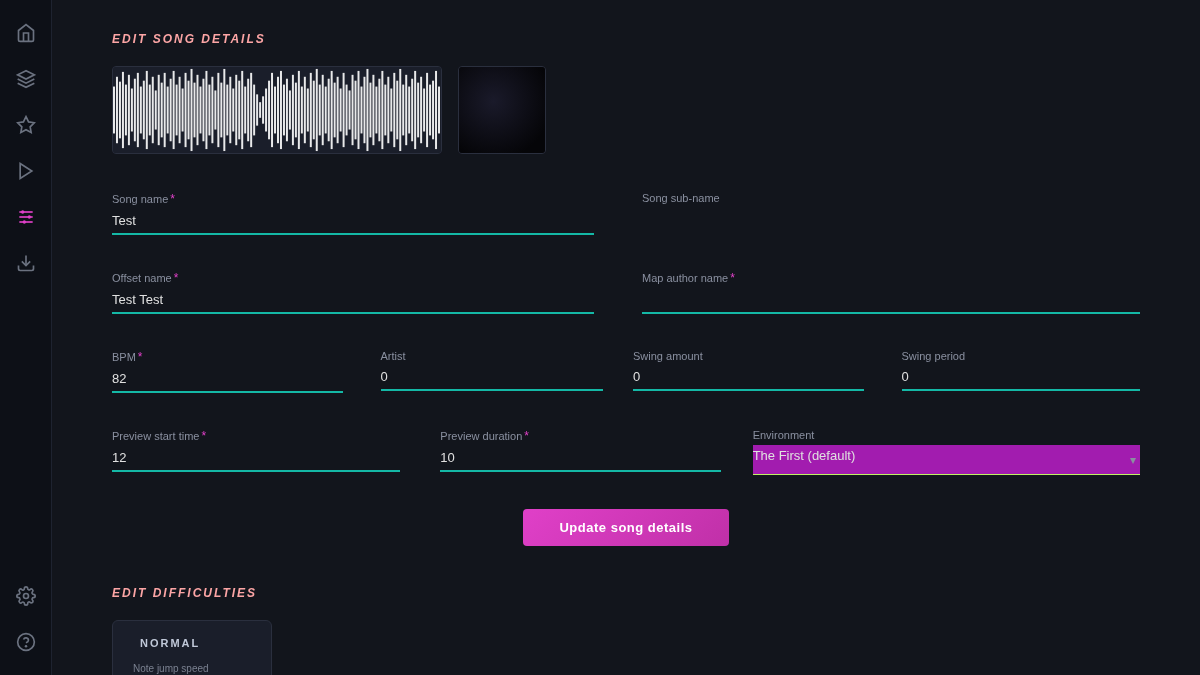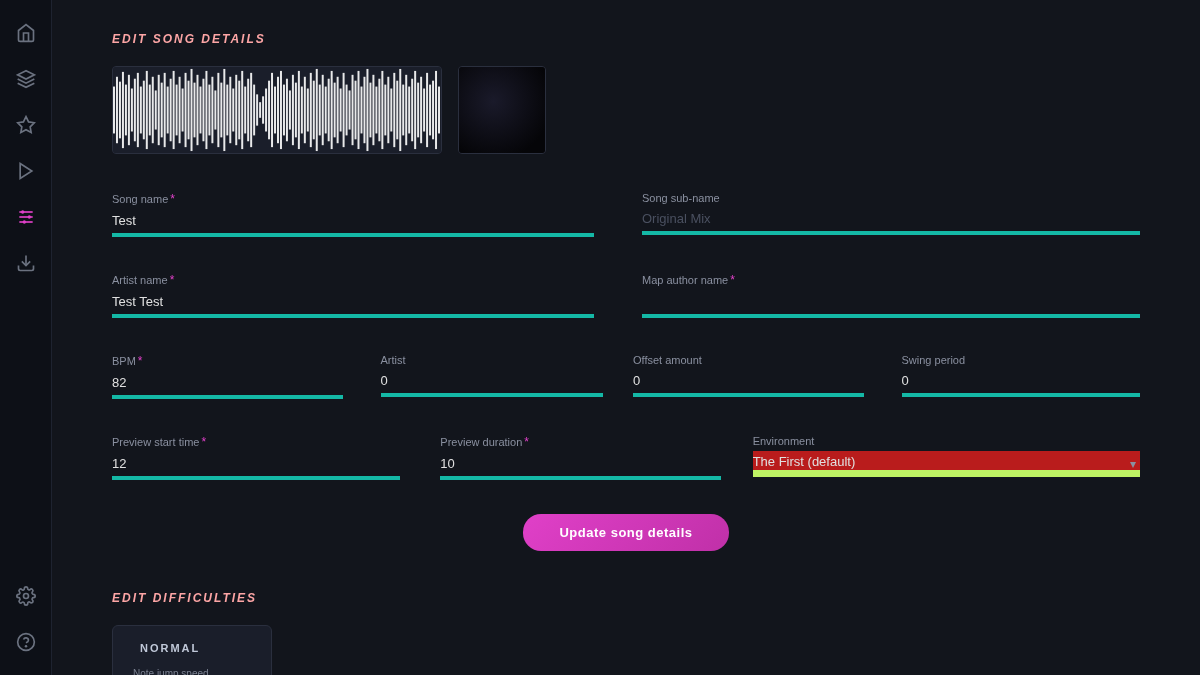--- a/index.html
+++ b/index.html
@@ -119,21 +119,21 @@
       gap: 2px;
     }
     .required-star {
       color: #e040c8;
       font-size: 12px;
     }
     .field-input {
       width: 100%;
       background: transparent;
       border: none;
-      border-bottom: 4px solid #14b8a6;
+      border-bottom: 2px solid #14b8a6;
       color: #e0e0e0;
       font-size: 13px;
       padding: 3px 0 5px 0;
       outline: none;
       font-family: inherit;
     }
     .field-input::placeholder { color: #4a5060; }
 
     
     .fields-four {
@@ -152,26 +152,26 @@
       display: grid;
       grid-template-columns: 1.1fr 1.1fr 1.4fr;
       gap: 16px;
       margin-bottom: 24px;
     }
     .fields-three .field-group { padding-right: 16px; }
     .fields-three .field-group:last-child { padding-right: 0; }
 
     .field-select {
       width: 100%;
-      background: #b91c1c;
+      background: #a21caf;
       border: none;
-      border-bottom: 7px solid #bef264;
+      border-bottom: 1px solid #bef264;
       color: #e0e0e0;
       font-size: 13px;
-      padding: 3px 20px 1px 0;
+      padding: 3px 20px 11px 0;
       outline: none;
       font-family: inherit;
       appearance: none;
       cursor: pointer;
     }
     .select-wrapper {
       position: relative;
     }
     .select-chevron {
       position: absolute;
@@ -183,21 +183,21 @@
       pointer-events: none;
     }
 
     
     .update-btn {
       display: block;
       margin: 0 auto 40px auto;
       background: linear-gradient(135deg, #e040c8, #c030a8);
       color: #fff;
       border: none;
-      border-radius: 18px;
+      border-radius: 4px;
       padding: 11px 36px;
       font-size: 13px;
       font-weight: 600;
       letter-spacing: 0.5px;
       cursor: pointer;
       font-family: inherit;
     }
 
     
     .difficulties-section { margin-top: 4px; }
@@ -420,28 +420,27 @@
       <div class="field-label">
         <span>Song name</span>
         <span class="required-star">*</span>
       </div>
       <input class="field-input" type="text" value="Test" style="">
     </div>
     <div class="field-group">
       <div class="field-label">
         <span>Song sub-name</span>
       </div>
-      <input class="field-input" type="text" placeholder="Original Mix" style="">
     </div>
   </div>
 
   <div class="fields-grid">
     <div class="field-group">
       <div class="field-label">
-        <span>Artist name</span>
+        <span>Offset name</span>
         <span class="required-star">*</span>
       </div>
       <input class="field-input" type="text" value="Test Test" style="">
     </div>
     <div class="field-group">
       <div class="field-label">
         <span>Map author name</span>
         <span class="required-star">*</span>
       </div>
       <input class="field-input" type="text" style="">
@@ -454,21 +453,21 @@
         <span>BPM</span>
         <span class="required-star">*</span>
       </div>
       <input class="field-input" type="text" value="82" style="">
     </div>
     <div class="field-group">
       <div class="field-label">Artist</div>
       <input class="field-input" type="text" value="0" style="">
     </div>
     <div class="field-group">
-      <div class="field-label">Offset amount</div>
+      <div class="field-label">Swing amount</div>
       <input class="field-input" type="text" value="0" style="">
     </div>
     <div class="field-group">
       <div class="field-label">Swing period</div>
       <input class="field-input" type="text" value="0" style="">
     </div>
   </div>
 
   <div class="fields-three">
     <div class="field-group">

